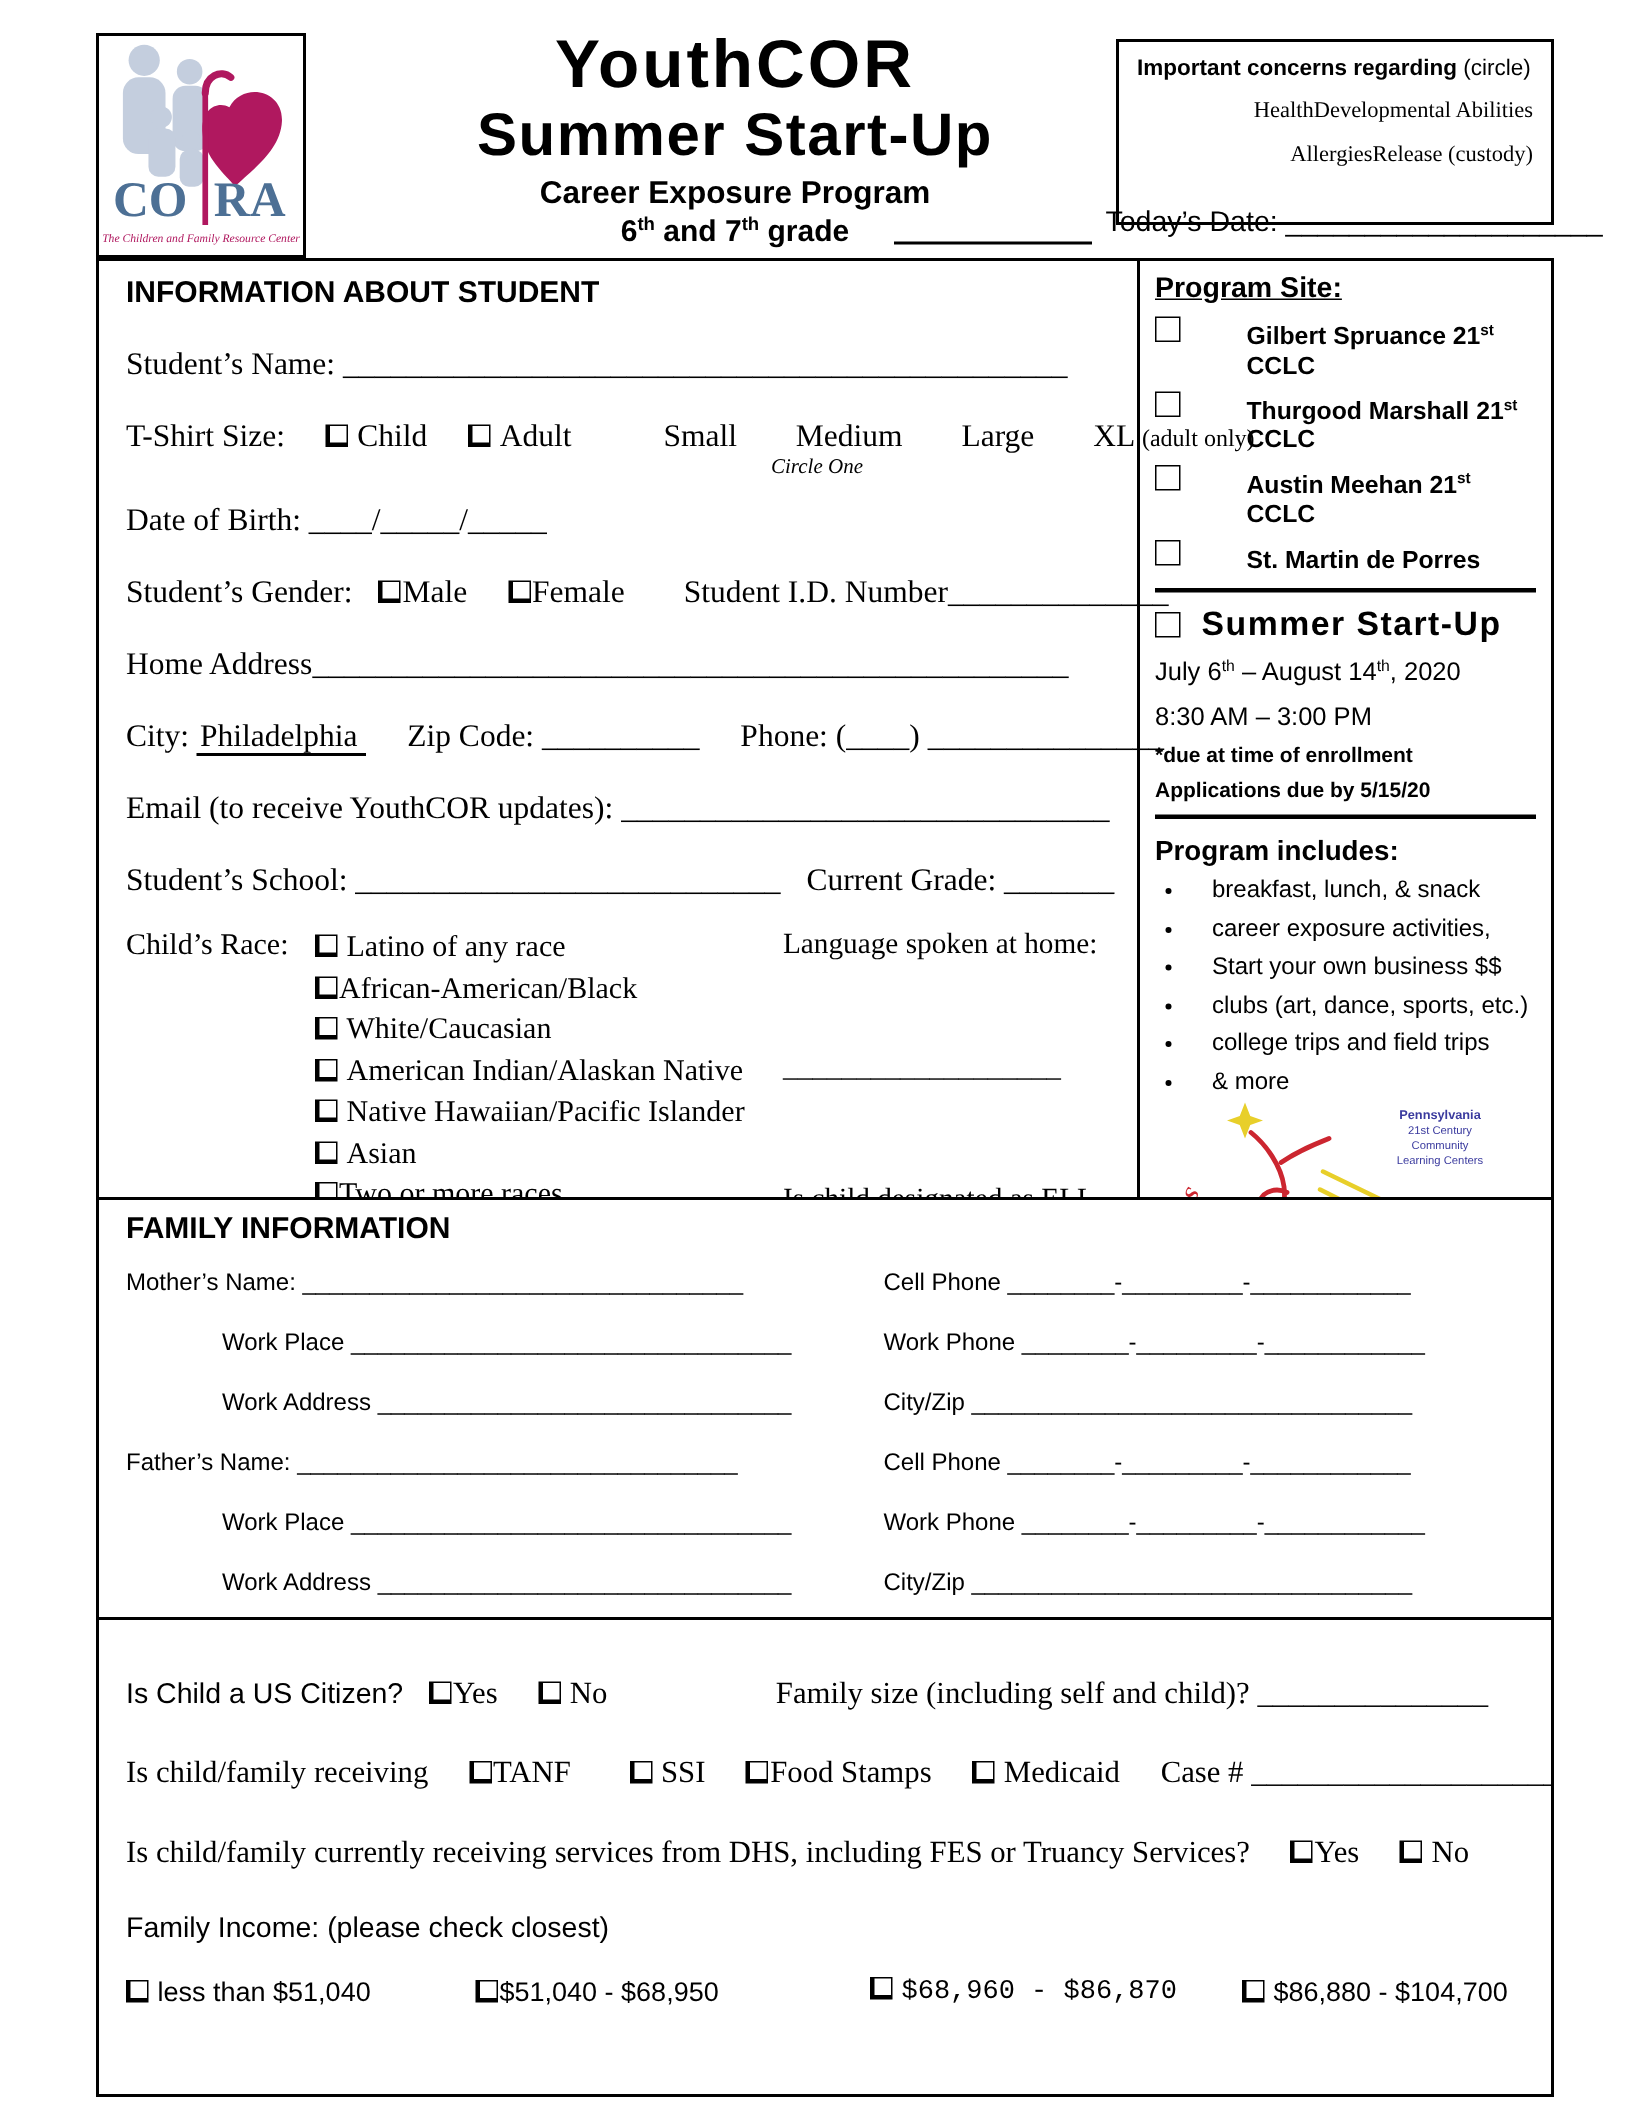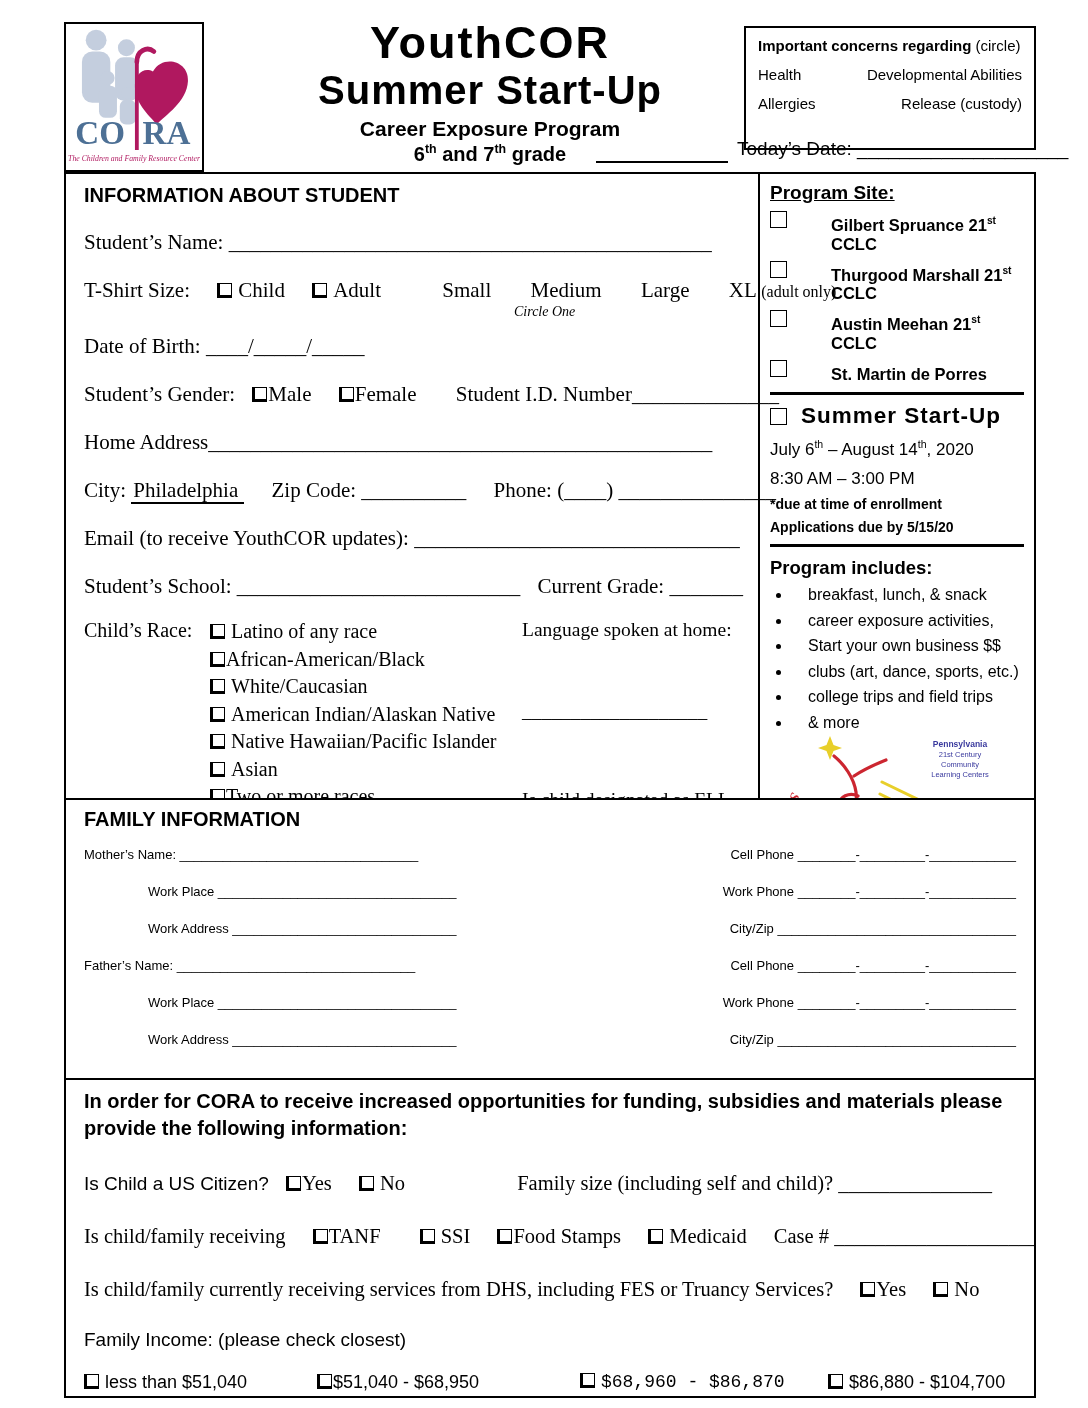--- a/index.html
+++ b/index.html
@@ -12,21 +12,21 @@
   .titles{position:absolute;left:230px;top:18px;width:520px;text-align:center;
           font-family:"Liberation Sans", sans-serif;font-weight:900;line-height:1.1;}
   .t1{font-size:45px;letter-spacing:2px;}
   .t2{font-size:40px;letter-spacing:1px;}
   .t3{font-size:21px;margin-top:5px;}
   .t4{font-size:20px;margin-top:3px;}
   .concerns{position:absolute;left:744px;top:26px;width:292px;height:124px;border:2.5px solid #000;
             box-sizing:border-box;padding:9px 12px;font-family:"Liberation Sans", sans-serif;font-size:15px;}
   .concerns .c-title{font-weight:bold;}
   .concerns .c-title .norm{font-weight:normal;}
-  .c-row{display:flex;justify-content:space-between;margin-top:12px;}
+  .c-row{display:flex;justify-content:flex-end;margin-top:12px;font-family:Liberation Serif, serif;}
   .today-prefix{position:absolute;left:596px;top:161px;width:132px;border-bottom:2.5px solid #000;height:0;}
   .today{position:absolute;left:737px;top:138px;font-family:"Liberation Sans", sans-serif;font-size:19px;white-space:nowrap;}
   
   .box{margin-left:64px;width:972px;border:2.5px solid #000;box-sizing:border-box;overflow:hidden;background:#fff;}
   .box + .box{border-top:none;}
   .main-box{height:628px;display:flex;}
   .left-col{width:692px;box-sizing:border-box;padding:10px 16px 6px 18px;}
   .sidebar{flex:1;border-left:2.5px solid #000;box-sizing:border-box;padding:8px 10px 4px 10px;
            font-family:"Liberation Sans", sans-serif;}
   .sec-title{font-family:"Liberation Sans", sans-serif;font-weight:bold;font-size:20px;}
@@ -54,21 +54,21 @@
   .site-row{display:flex;align-items:flex-start;margin-top:7px;font-weight:bold;font-size:16.5px;line-height:19px;gap:30px;}
   .thick-rule{border-top:3.5px solid #000;margin:9px 0 8px 0;}
   .summer-row{display:flex;align-items:center;font-weight:900;font-size:22.5px;letter-spacing:1px;}
   .sb-line{font-size:17px;margin-top:9px;}
   .sb-bold{font-weight:bold;font-size:14px;margin-top:7px;}
   .pi-title{font-weight:bold;font-size:18.5px;margin-top:10px;}
   .pi-list{margin:4px 0 0 4px;padding-left:18px;font-size:16px;}
   .pi-list li{margin-top:7.5px;padding-left:16px;}
   
   .family-box{height:280px;padding:8px 18px 10px 18px;font-family:"Liberation Sans", sans-serif;}
-  .fam-row{display:flex;margin-top:22px;font-size:13px;white-space:nowrap;justify-content:space-between;}
+  .fam-row{display:flex;margin-top:22px;font-size:16px;white-space:nowrap;}
   .fam-left{width:505px;flex:0 0 auto;}
   .fam-left.indent{padding-left:64px;box-sizing:border-box;}
   
   .footer-box{height:318px;padding:8px 18px 10px 18px;}
   .intro{font-family:"Liberation Sans", sans-serif;font-weight:bold;font-size:20px;line-height:27px;width:930px;}
   .f-row{margin-top:30px;font-size:20.5px;white-space:nowrap;}
   .f-sans{font-family:"Liberation Sans", sans-serif;font-size:19px;}
   .income-grid{display:flex;margin-top:21px;font-family:"Liberation Sans", sans-serif;font-size:18px;white-space:nowrap;}
   .ic{flex:0 0 auto;}
   .ic1{width:233px;}.ic2{width:263px;}.ic3{width:248px;font-family:Liberation Mono, monospace;}
@@ -300,21 +300,20 @@
       <div class="fam-left indent"><span>Work Place </span><span class="blank">_________________________________</span></div>
       <div><span>Work Phone </span><span class="blank">________-_________-____________</span></div>
     </div>
     <div class="fam-row">
       <div class="fam-left indent"><span>Work Address </span><span class="blank">_______________________________</span></div>
       <div><span>City/Zip </span><span class="blank">_________________________________</span></div>
     </div>
   </div>
 
   <div class="box footer-box">
-    <div class="intro">In order for CORA to receive increased opportunities for funding, subsidies and materials please provide the following information:</div>
 
     <div class="f-row">
       <span class="f-sans">Is Child a US Citizen?</span><span class="gap-sm"></span>
       <span class="cbx tight"></span><span>Yes</span><span class="gap-md"></span>
       <span class="cbx"></span><span>No</span>
       <span class="gap-lg"></span><span class="gap-lg"></span><span class="gap-lg"></span>
       <span>Family size (including self and child)? </span><span class="blank">_______________</span>
     </div>
 
     <div class="f-row">

